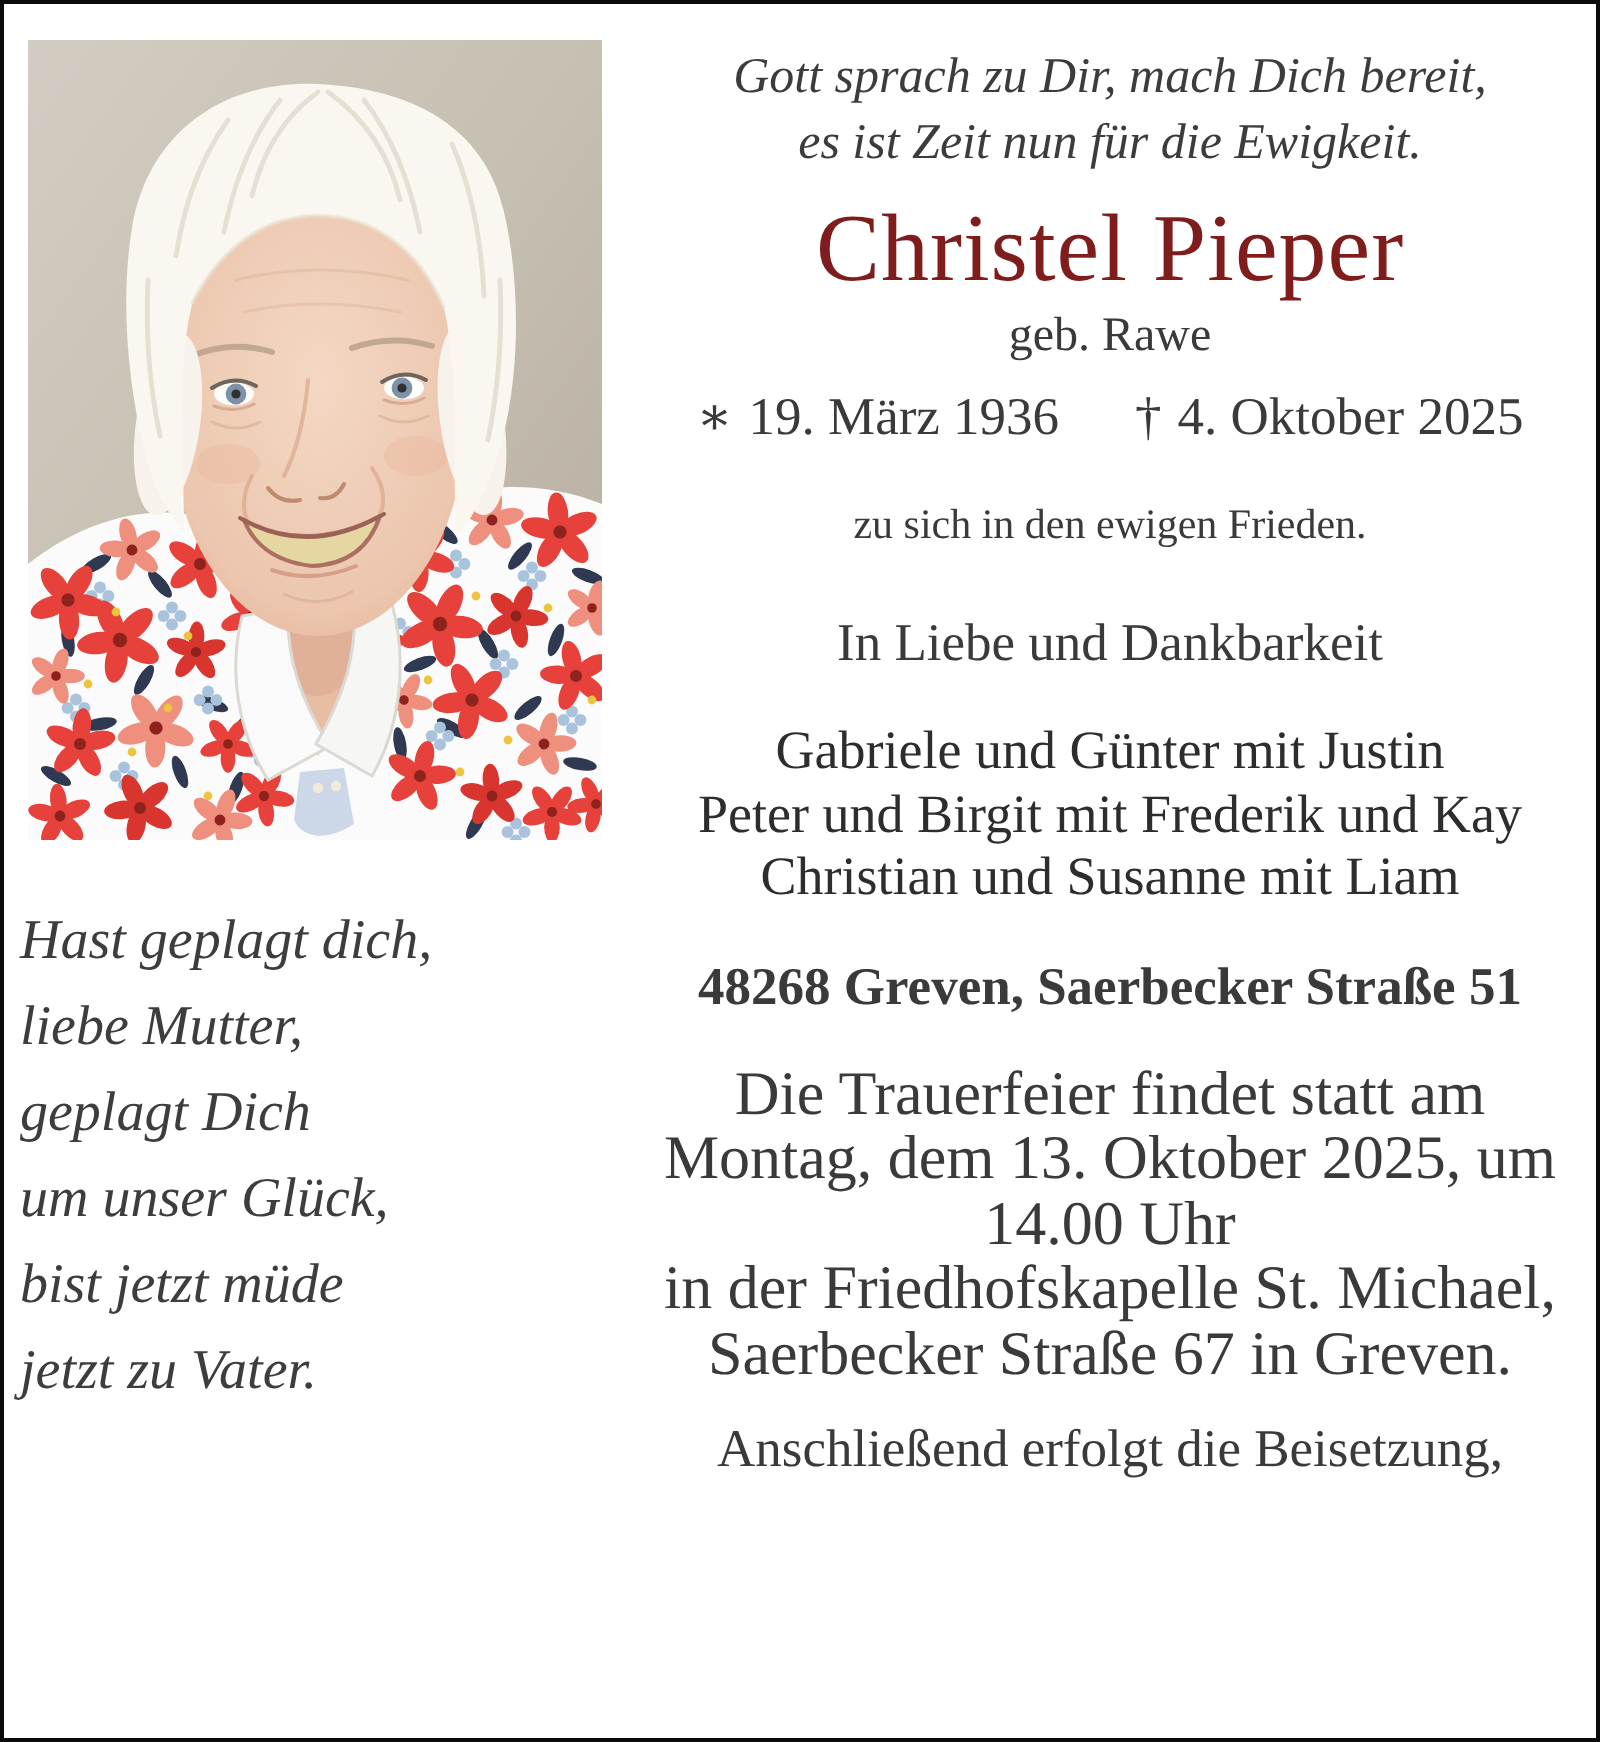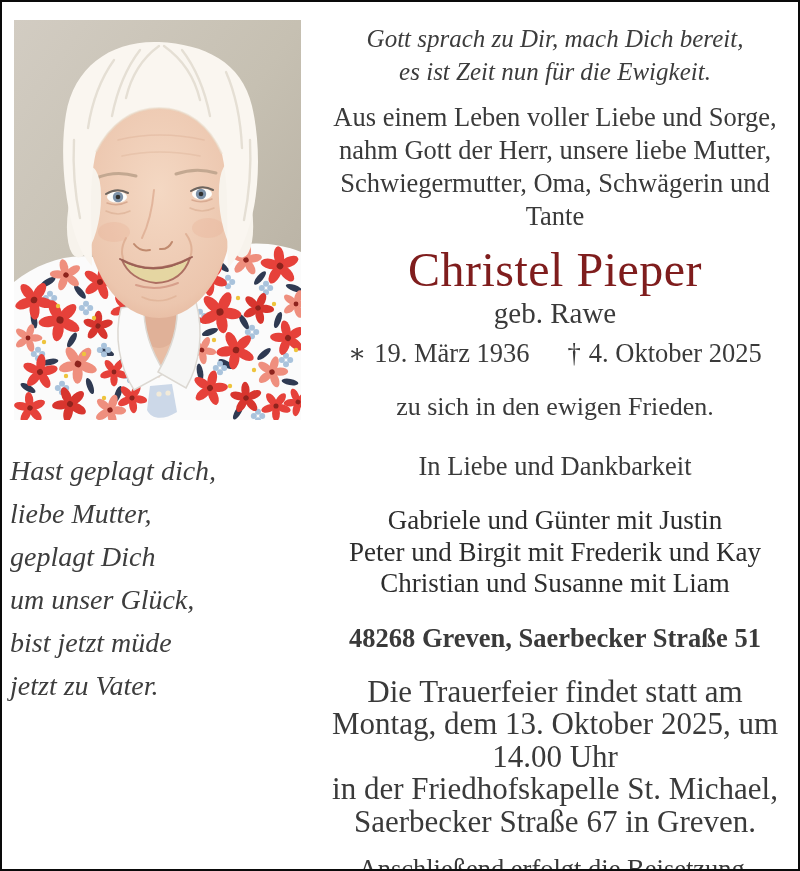--- a/index.html
+++ b/index.html
@@ -21,25 +21,25 @@
     text-align:left;font-style:italic;
     font-size:28px;line-height:43px;color:#3d3d3d;
   }
   .right-col{
     position:absolute;left:322px;top:20px;width:462px;
     text-align:center;color:#3a3a3a;
   }
   .epigraph{font-style:italic;font-size:25px;line-height:33px;color:#3c3c3c;}
   .intro{margin-top:13px;font-size:26.5px;line-height:33px;}
   .name{margin-top:12px;font-size:48px;font-weight:normal;line-height:50px;color:#7f1d1d;letter-spacing:.5px;}
-  .maiden{margin-top:3px;font-size:29px;line-height:30px;text-align:center;}
+  .maiden{margin-top:3px;font-size:24px;line-height:30px;text-align:center;}
   .dates{margin-top:9px;font-size:26.5px;line-height:32px;white-space:nowrap;}
   .dates .gap{display:inline-block;width:38px;}
   .dates .sym{display:inline-block;margin-right:8px;}
-  .closing{margin-top:22px;font-size:26px;line-height:32px;text-align:center;}
+  .closing{margin-top:22px;font-size:21px;line-height:32px;text-align:center;}
   .gratitude{margin-top:27px;font-size:26.5px;line-height:32px;}
   .family{margin-top:23px;font-size:27px;font-weight:normal;line-height:31.5px;color:#2d2d2d;}
   .address{margin-top:22px;font-size:26.5px;line-height:32px;font-weight:bold;}
   .service{margin-top:22px;font-size:31px;line-height:32.5px;}
   .burial{margin-top:15px;font-size:26.5px;line-height:32.5px;}
 </style>
 </head>
 <body>
 
 <div class="page">
@@ -239,25 +239,20 @@
     <div>jetzt zu Vater.</div>
   </div>
 
   <div class="right-col">
 
     <div class="epigraph">
       <div>Gott sprach zu Dir, mach Dich bereit,</div>
       <div>es ist Zeit nun für die Ewigkeit.</div>
     </div>
 
-    <div class="intro">
-      <div>Aus einem Leben voller Liebe und Sorge,</div>
-      <div>nahm Gott der Herr, unsere liebe Mutter,</div>
-      <div>Schwiegermutter, Oma, Schwägerin und Tante</div>
-    </div>
 
     <div class="name">Christel Pieper</div>
 
     <div class="maiden">geb. Rawe</div>
 
     <div class="dates">
       <span><span class="sym">∗</span><span>19. März 1936</span></span><span class="gap"></span><span><span class="sym">†</span><span>4. Oktober 2025</span></span>
     </div>
 
     <div class="closing">zu sich in den ewigen Frieden.</div>

